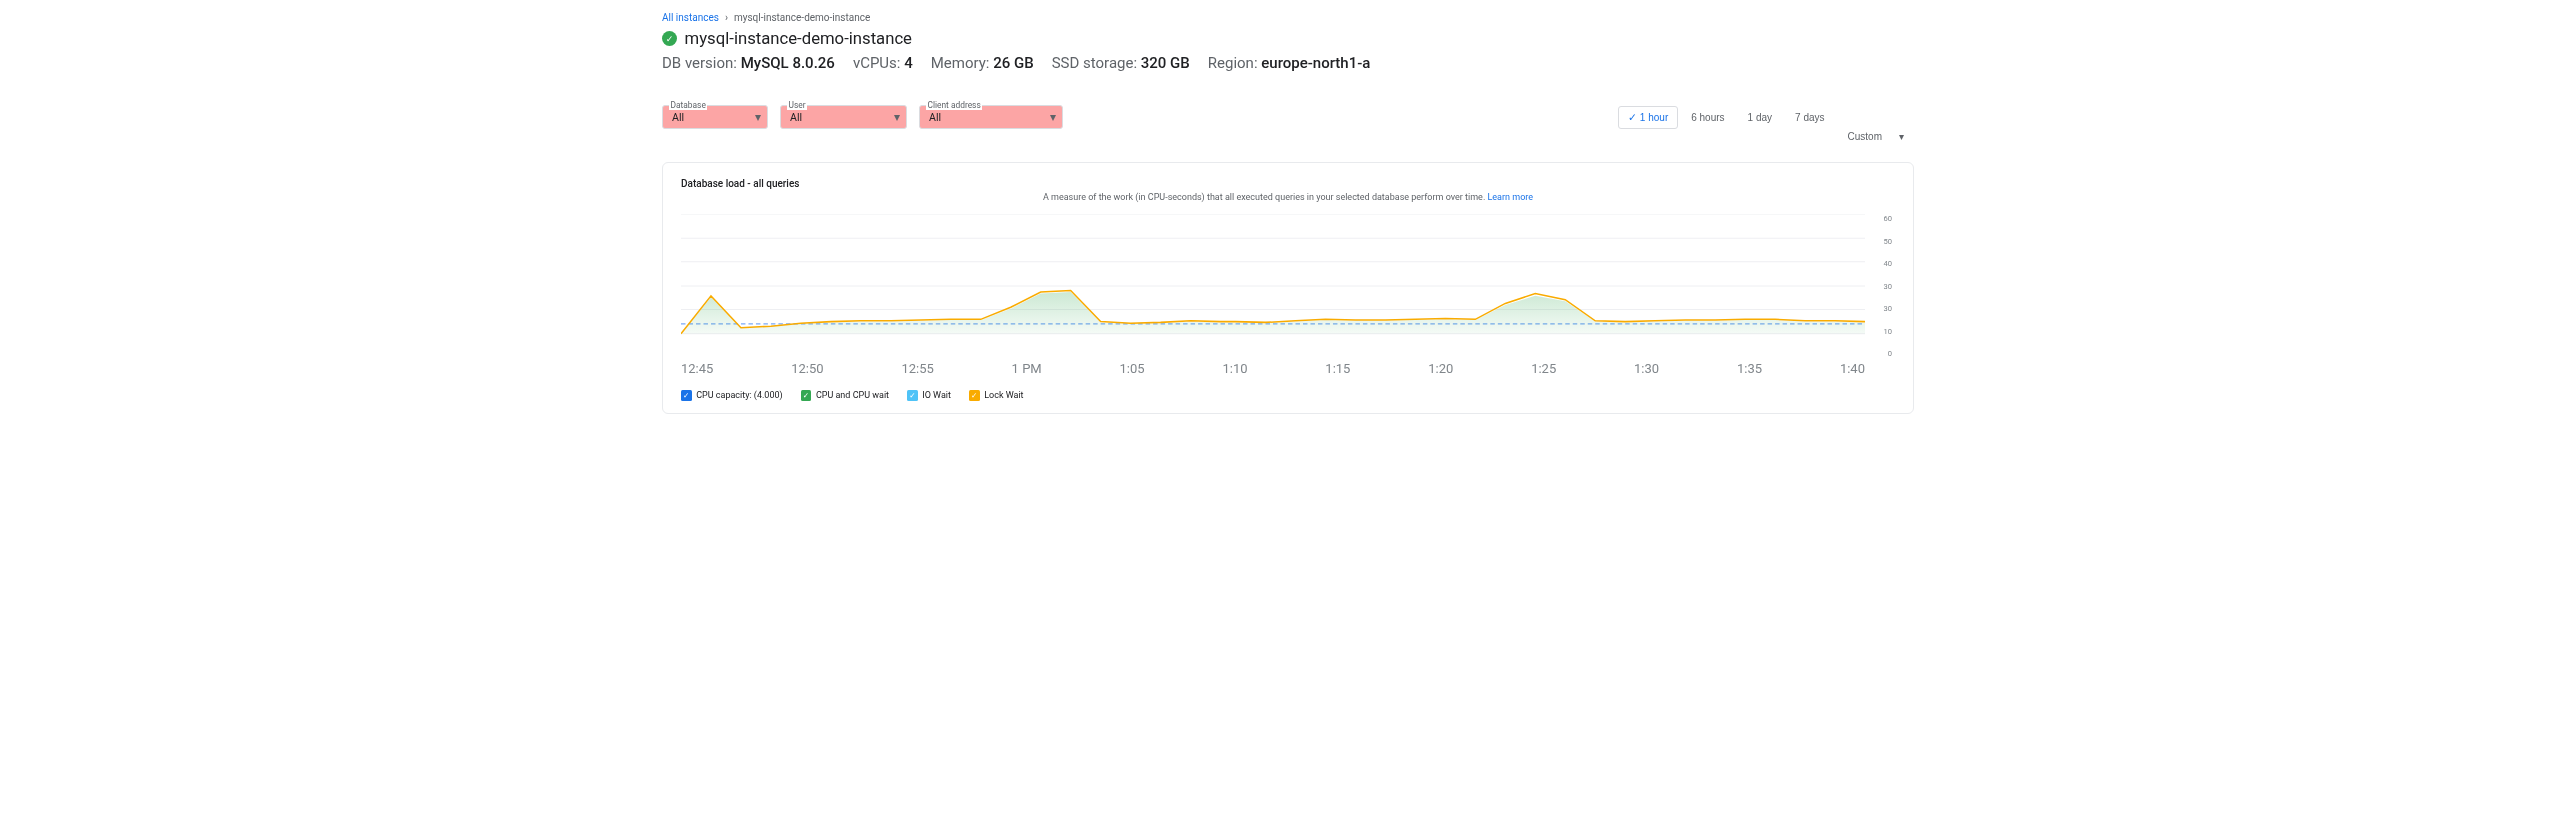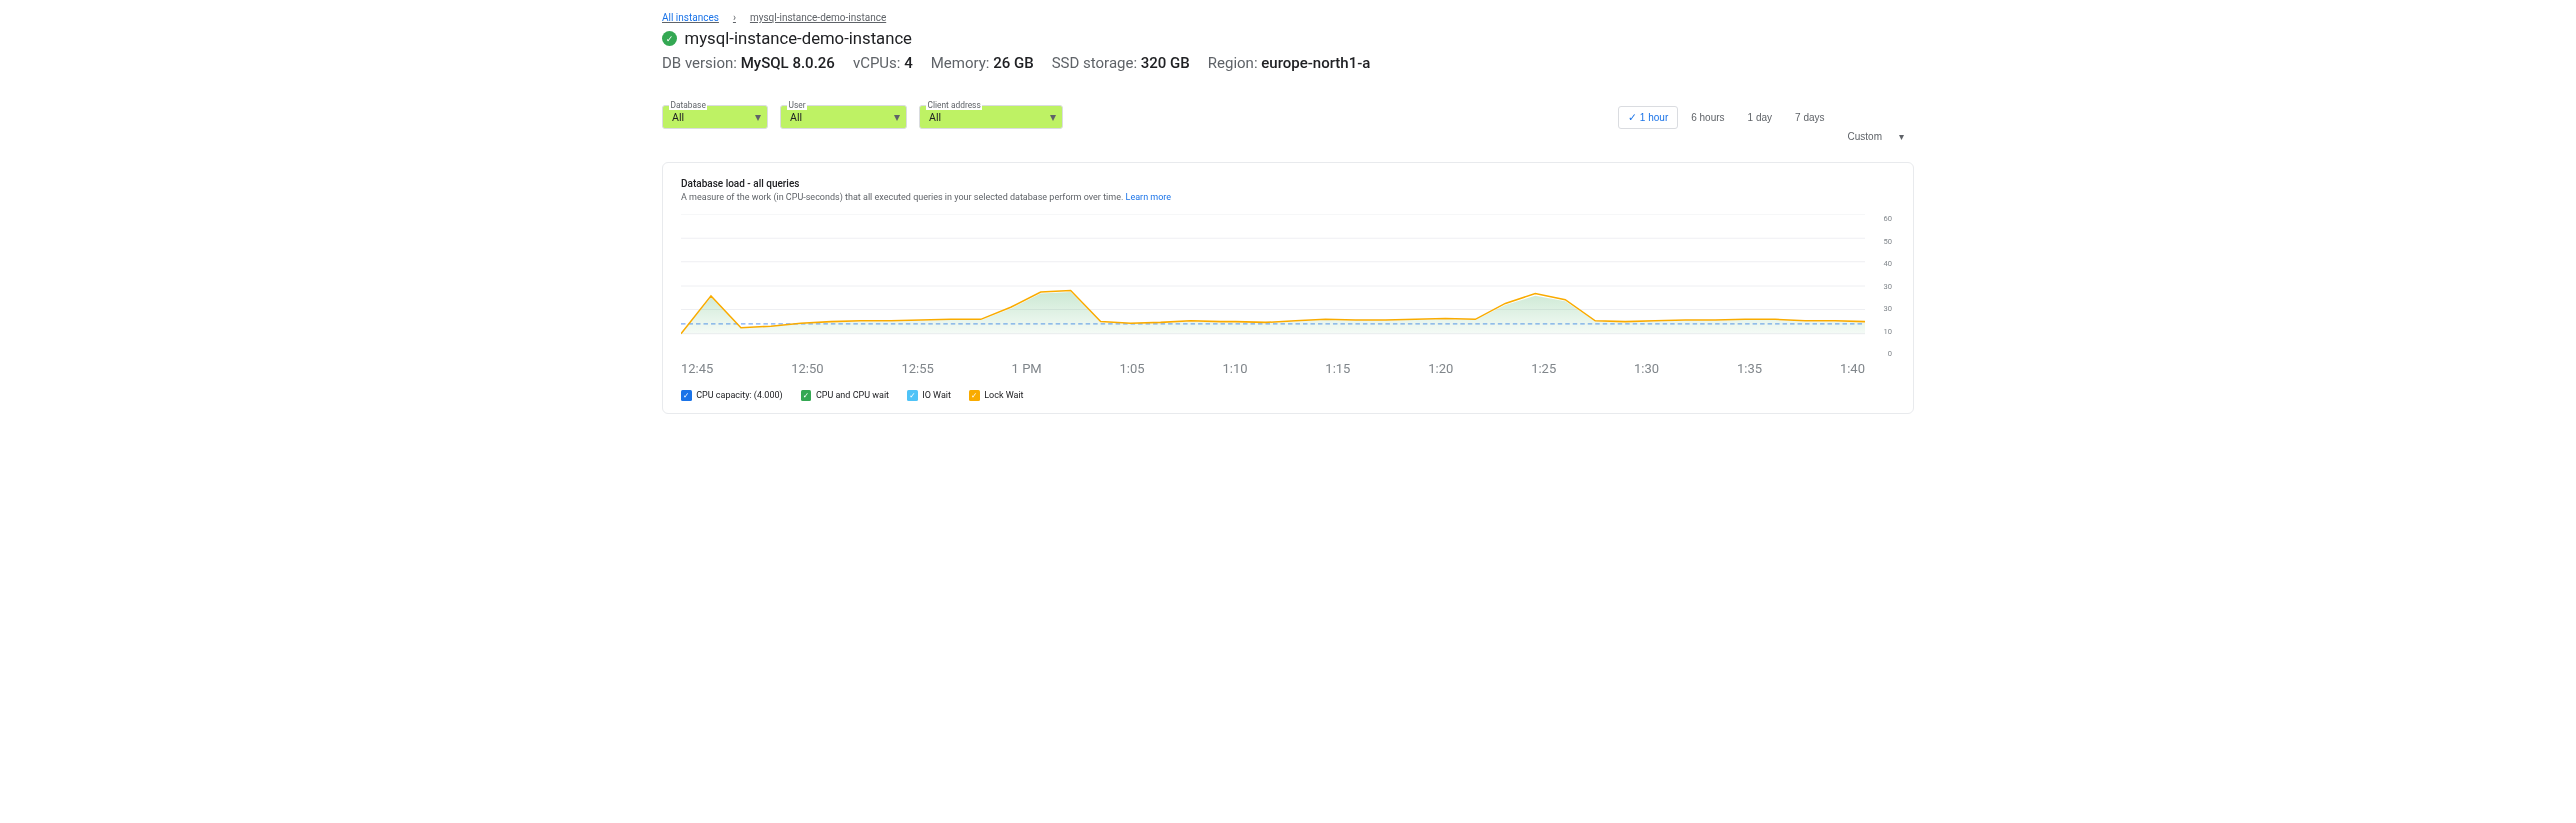--- a/index.html
+++ b/index.html
@@ -10,25 +10,24 @@
       color: #202124;
     }
     .page {
       padding: 12px 18px;
       max-width: 1288px;
       margin: 0 auto;
     }
     .breadcrumb {
       display: flex;
       align-items: center;
-      gap: 14px;
+      gap: 6px;
       font-size: 10px;
       color: #5f6368;
       margin-bottom: 6px;
-      text-decoration: underline;
     }
     .breadcrumb a {
       color: #1a73e8;
       text-decoration: none;
     }
     .breadcrumb-separator {
       color: #5f6368;
     }
     .page-title-row {
       display: flex;
@@ -72,21 +71,21 @@
       margin-bottom: 15px;
     }
     .filter-dropdown {
       position: relative;
       border: 0.8px solid #dadce0;
       border-radius: 3px;
       padding: 4.6px 24px 4.6px 9px;
       font-size: 10px;
       color: #202124;
       cursor: pointer;
-      background: #bef264;
+      background: #fca5a5;
       min-width: 91px;
     }
     .filter-label {
       position: absolute;
       top: -6px;
       left: 6px;
       background: #fff;
       font-size: 8.4px;
       color: #5f6368;
       padding: 0 1.5px;
@@ -145,20 +144,21 @@
     .chart-title {
       font-size: 10px;
       font-weight: 500;
       color: #202124;
       margin-bottom: 3px;
     }
     .chart-subtitle {
       font-size: 9px;
       color: #5f6368;
       margin-bottom: 12px;
+      text-align: center;
     }
     .chart-subtitle a {
       color: #1a73e8;
       text-decoration: none;
     }
     .chart-container {
       position: relative;
       width: 100%;
       height: 167px;
     }

